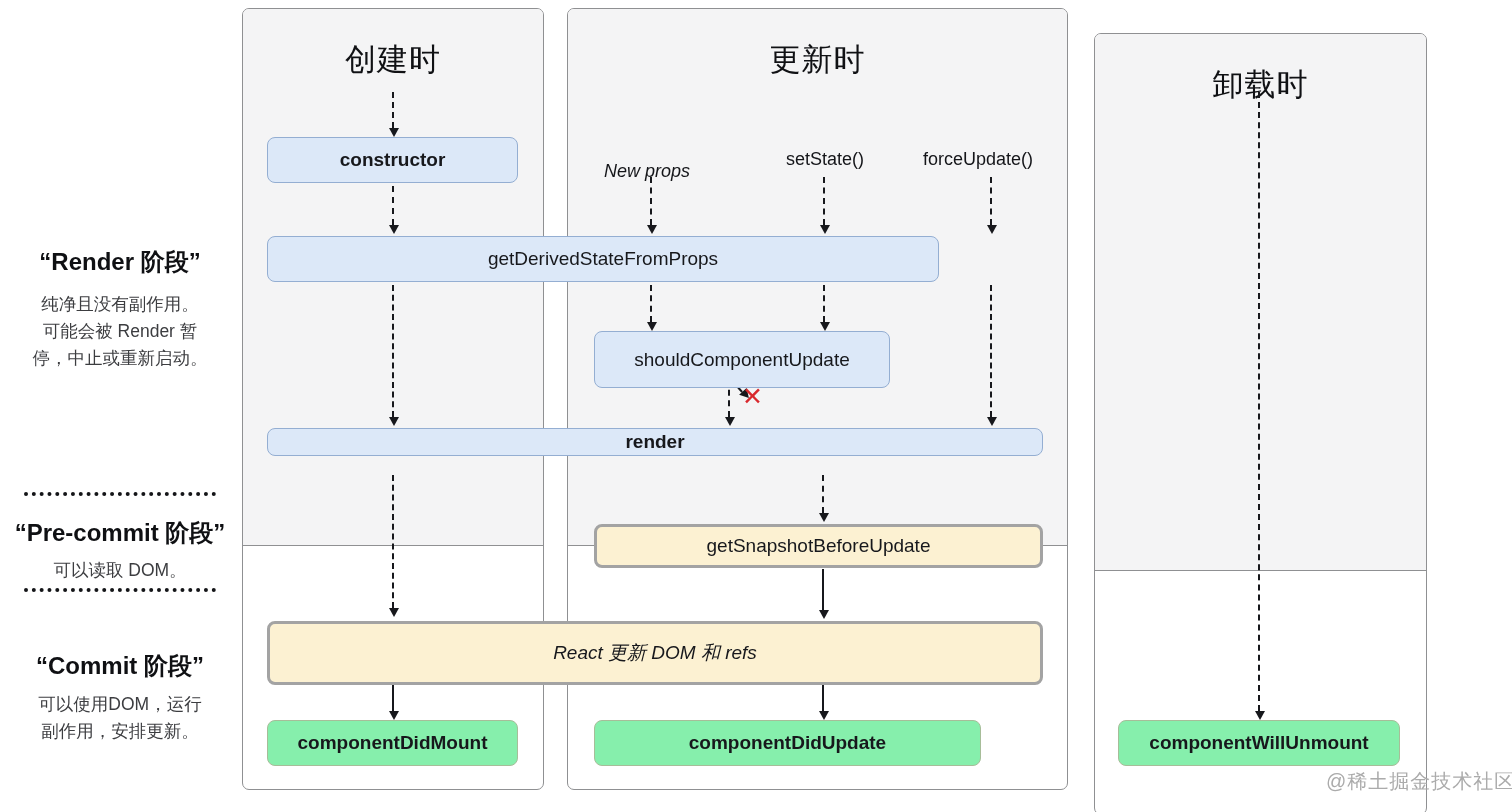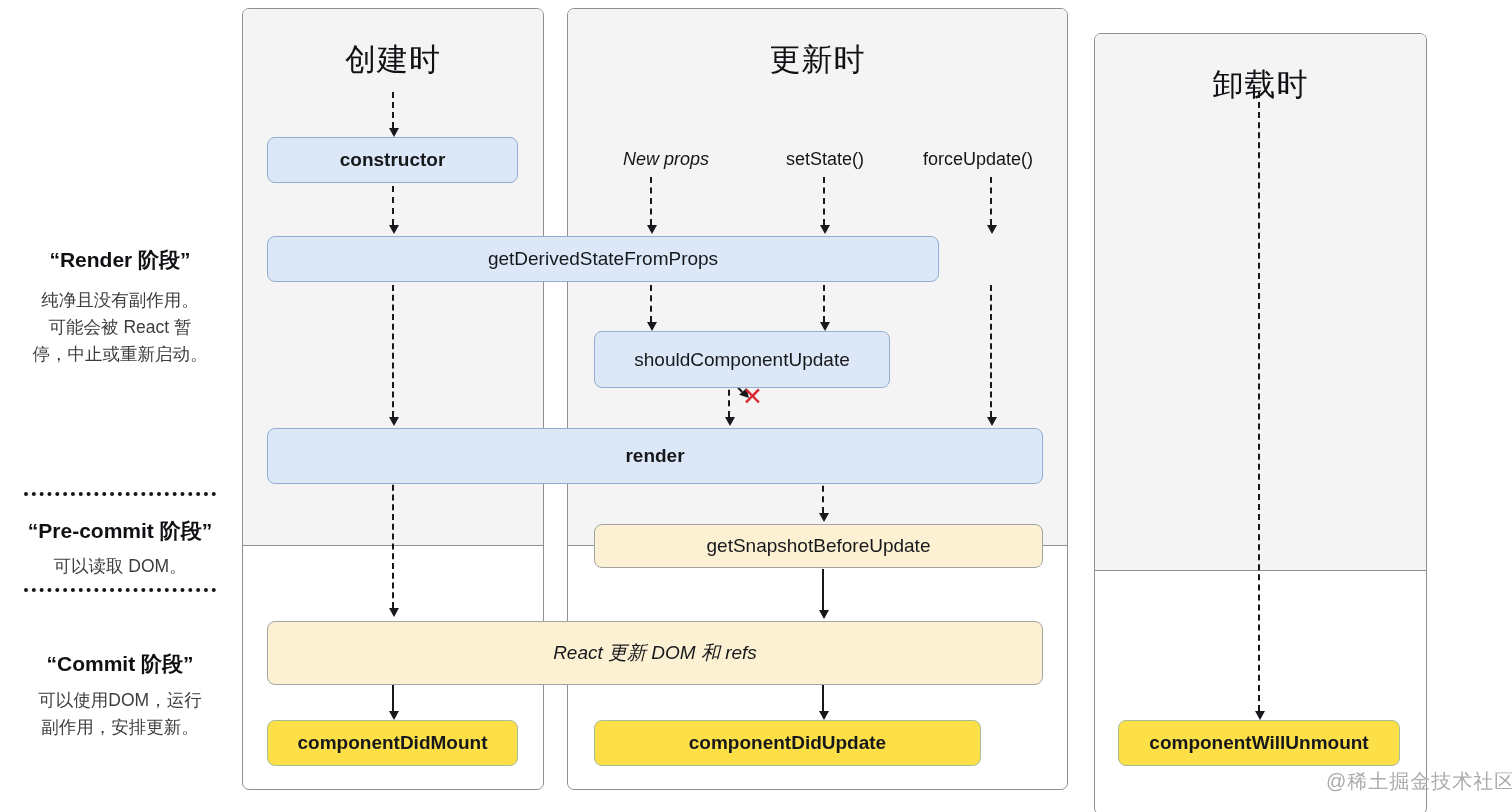--- a/index.html
+++ b/index.html
@@ -12,22 +12,22 @@
     border:1px solid #8f9092; border-radius:7px; overflow:hidden; }
   .col .phase-top { position:absolute; left:0; top:0; width:100%; height:537px;
     background:#f4f4f5; border-bottom:1px solid #8f9092; }
   .col-title { position:absolute; top:30px; left:0; width:100%; text-align:center;
     font-size:31px; letter-spacing:1px; color:#101114; }
 
   
   .lbox { position:absolute; height:46px; border-radius:8px; display:flex;
     align-items:center; justify-content:center; font-size:19px; z-index:5; }
   .lbox.blue   { background:#dce8f8; border:1px solid #94aed2; }
-  .lbox.yellow { background:#fcf1d2; border:1px solid #a3a3a3; }
-  .lbox.green  { background:#fde047; border:1px solid #a7bd99; }
+  .lbox.yellow { background:#fcf1d2; border:3px solid #a3a3a3; }
+  .lbox.green  { background:#86efac; border:1px solid #a7bd99; }
   .bold { font-weight:bold; }
   .ital { font-style:italic; }
 
   
   .trigger { position:absolute; top:149px; transform:translateX(-50%);
     font-size:18px; white-space:nowrap; color:#141519; z-index:4; }
 
   
   .varrow { position:absolute; width:0; z-index:3; }
   .varrow.dash  { border-left:2px dashed #17181c; }
@@ -35,38 +35,38 @@
   .varrow::after { content:""; position:absolute; bottom:-9px; left:-5px;
     border-left:5px solid transparent; border-right:5px solid transparent;
     border-top:9px solid #17181c; }
   .diag { transform-origin:top left; }
 
   .cancel-x { position:absolute; left:742px; top:384px; font-size:25px; font-weight:bold;
     color:#d9282d; z-index:6; line-height:1; }
 
   
   .side-block { position:absolute; left:8px; width:224px; text-align:center; z-index:2; }
-  .side-title { font-size:21px; font-weight:bold; color:#0f1013; }
+  .side-title { font-size:24px; font-weight:bold; color:#0f1013; }
   .side-desc  { font-size:17.5px; line-height:27px; color:#3c3d40; }
   .dotline { position:absolute; left:24px; width:192px; height:0;
     border-top:4px dotted #141518; z-index:2; }
 
   .watermark { position:absolute; left:1326px; top:768px; font-size:20px;
     color:#ababab; z-index:10; letter-spacing:1px; white-space:nowrap; }
 </style>
 </head>
 <body>
 
 <div id="stage">
 
   <div class="side-block" style="top:246px;">
     <div class="side-title">“Render 阶段”</div>
     <div class="side-desc" style="margin-top:13px;">
       <div>纯净且没有副作用。</div>
-      <div>可能会被 React 暂</div>
+      <div>可能会被 Render 暂</div>
       <div>停，中止或重新启动。</div>
     </div>
   </div>
 
   <div class="dotline" style="top:492px;"></div>
 
   <div class="side-block" style="top:517px;">
     <div class="side-title">“Pre-commit 阶段”</div>
     <div class="side-desc" style="margin-top:8px;">
       <div>可以读取 DOM。</div>
@@ -91,21 +91,21 @@
   <div class="col" style="left:567px; width:501px;">
     <div class="phase-top"></div>
     <div class="col-title">更新时</div>
   </div>
 
   <div class="col" style="left:1094px; width:333px;margin-top:25px;">
     <div class="phase-top"></div>
     <div class="col-title">卸载时</div>
   </div>
 
-  <div class="trigger ital" style="left:666px;">New props</div>
+  <div class="trigger ital" style="left:647px;margin-top:12px;">New props</div>
   <div class="trigger" style="left:825px;">setState()</div>
   <div class="trigger" style="left:978px;">forceUpdate()</div>
 
   <div class="varrow dash" style="left:392px; top:92px;  height:36px;"></div>
   <div class="varrow dash" style="left:392px; top:186px; height:39px;"></div>
   <div class="varrow dash" style="left:392px; top:285px; height:132px;"></div>
   <div class="varrow dash" style="left:392px; top:475px; height:133px;"></div>
   <div class="varrow solid" style="left:392px; top:671px; height:40px;"></div>
 
   <div class="varrow dash" style="left:650px; top:177px; height:48px;"></div>
@@ -122,21 +122,21 @@
   <div class="varrow solid" style="left:822px; top:671px; height:40px;"></div>
 
   <div class="varrow dash" style="left:1258px; top:92px; height:619px;"></div>
 
   <div class="lbox blue bold" style="left:267px; top:137px; width:251px;">constructor</div>
 
   <div class="lbox blue" style="left:267px; top:236px; width:672px;">getDerivedStateFromProps</div>
 
   <div class="lbox blue" style="left:594px; top:331px; width:296px; height:57px;">shouldComponentUpdate</div>
 
-  <div class="lbox blue bold" style="left:267px; top:428px; width:776px; height:56px;">render</div>
+  <div class="lbox blue bold" style="left:267px; top:428px; width:776px; height:28px;">render</div>
 
   <div class="lbox yellow" style="left:594px; top:524px; width:449px; height:44px;">getSnapshotBeforeUpdate</div>
 
   <div class="lbox yellow ital" style="left:267px; top:621px; width:776px; height:64px;">React 更新 DOM 和 refs</div>
 
   <div class="lbox green bold" style="left:267px; top:720px; width:251px;">componentDidMount</div>
 
   <div class="lbox green bold" style="left:594px; top:720px; width:387px;">componentDidUpdate</div>
 
   <div class="lbox green bold" style="left:1118px; top:720px; width:282px;">componentWillUnmount</div>

